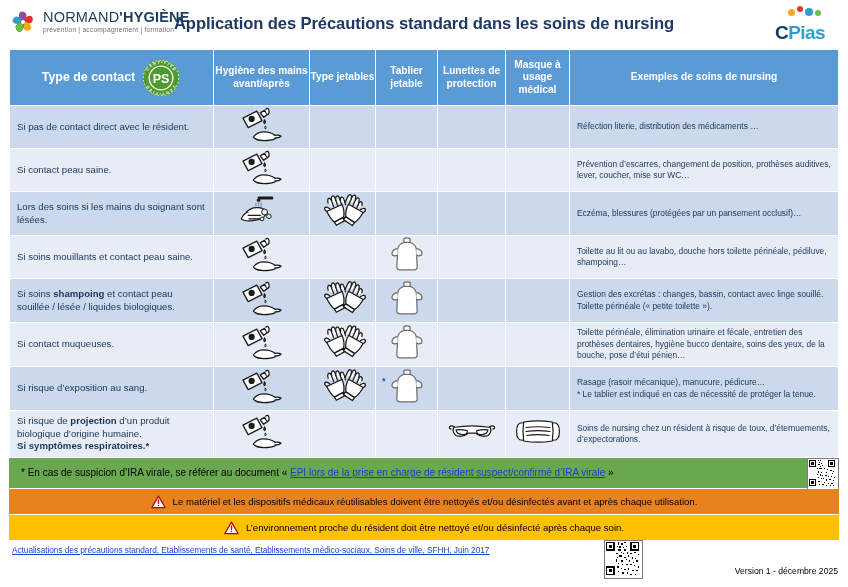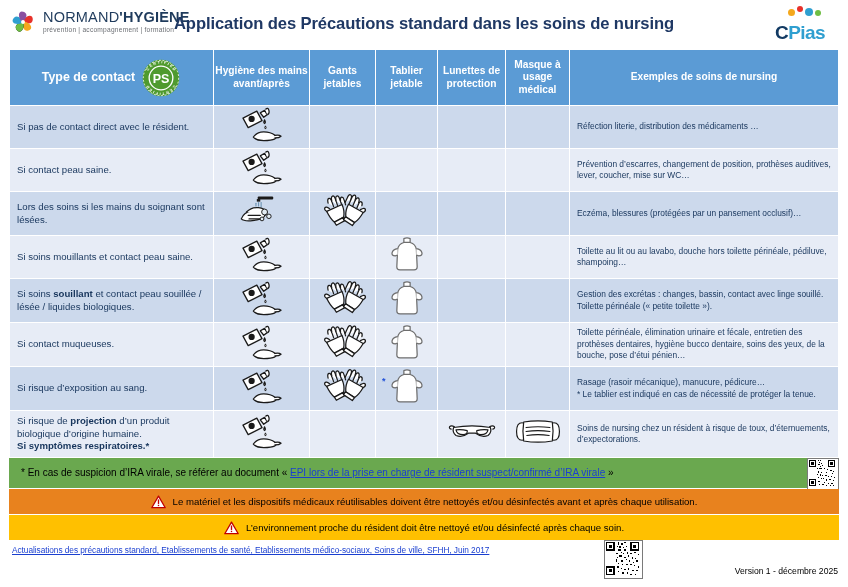--- a/index.html
+++ b/index.html
@@ -153,21 +153,21 @@
                   <textPath href="#arcT" startOffset="16%">CERTIFIED</textPath>
                 </text>
                 <text font-family="Liberation Sans, sans-serif" font-size="4.6" font-weight="700" fill="#fff" letter-spacing="1.6">
                   <textPath href="#arcB" startOffset="16%">CERTIFIED</textPath>
                 </text>
               </svg>
             </span>
           </span>
         </th>
         <th>Hygiène des mains avant/après</th>
-        <th>Gants jetables</th>
+        <th>Type jetables</th>
         <th>Tablier jetable</th>
         <th>Lunettes de protection</th>
         <th>Masque à usage médical</th>
         <th class="c-ex">Exemples de soins de nursing</th>
       </tr>
     </thead>
     <tbody id="tbody">
         <tr class="row-a">
           <td class="c-type"><span>Si pas de contact direct avec le résident.</span></td>
           <td class="c-ico">
@@ -344,21 +344,21 @@
           </td>
           <td class="c-ico">
             <span class="icowrap"></span>
           </td>
           <td class="c-ico">
             <span class="icowrap"></span>
           </td>
           <td class="c-ex"><span>Toilette au lit ou au lavabo, douche hors toilette périnéale, pédiluve, shampoing…</span></td>
         </tr>
         <tr class="row-a">
-          <td class="c-type"><span>Si soins <b>souillant</b> et contact peau souillée / lésée / liquides biologiques.</span></td>
+          <td class="c-type"><span>Si soins <b>shampoing</b> et contact peau souillée / lésée / liquides biologiques.</span></td>
           <td class="c-ico">
             <span class="icowrap">
               <span>
     <svg viewBox="0 0 60 44" width="52" height="38" aria-hidden="true">
       <g fill="#fff" stroke="#1a1a1a" stroke-width="1.5" stroke-linejoin="round">
         <path d="M8,14 L24,6 L30,17 L14,25 Z"></path>
         <path d="M28,8 L33,5 L36,10 L32,13 Z"></path>
         <path d="M34,4 q3,-3 4,1 q1,4 -2,5"></path>
       </g>
       <circle cx="18" cy="15" r="3.6" fill="#1a1a1a"></circle>

